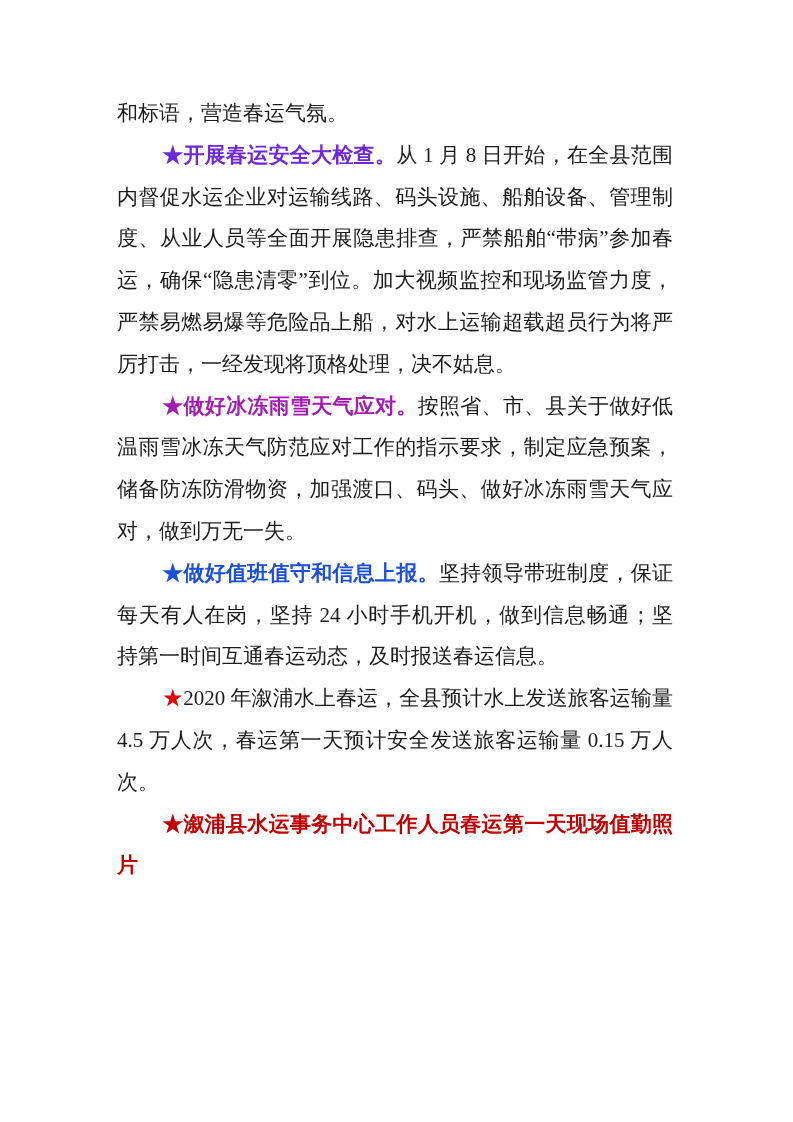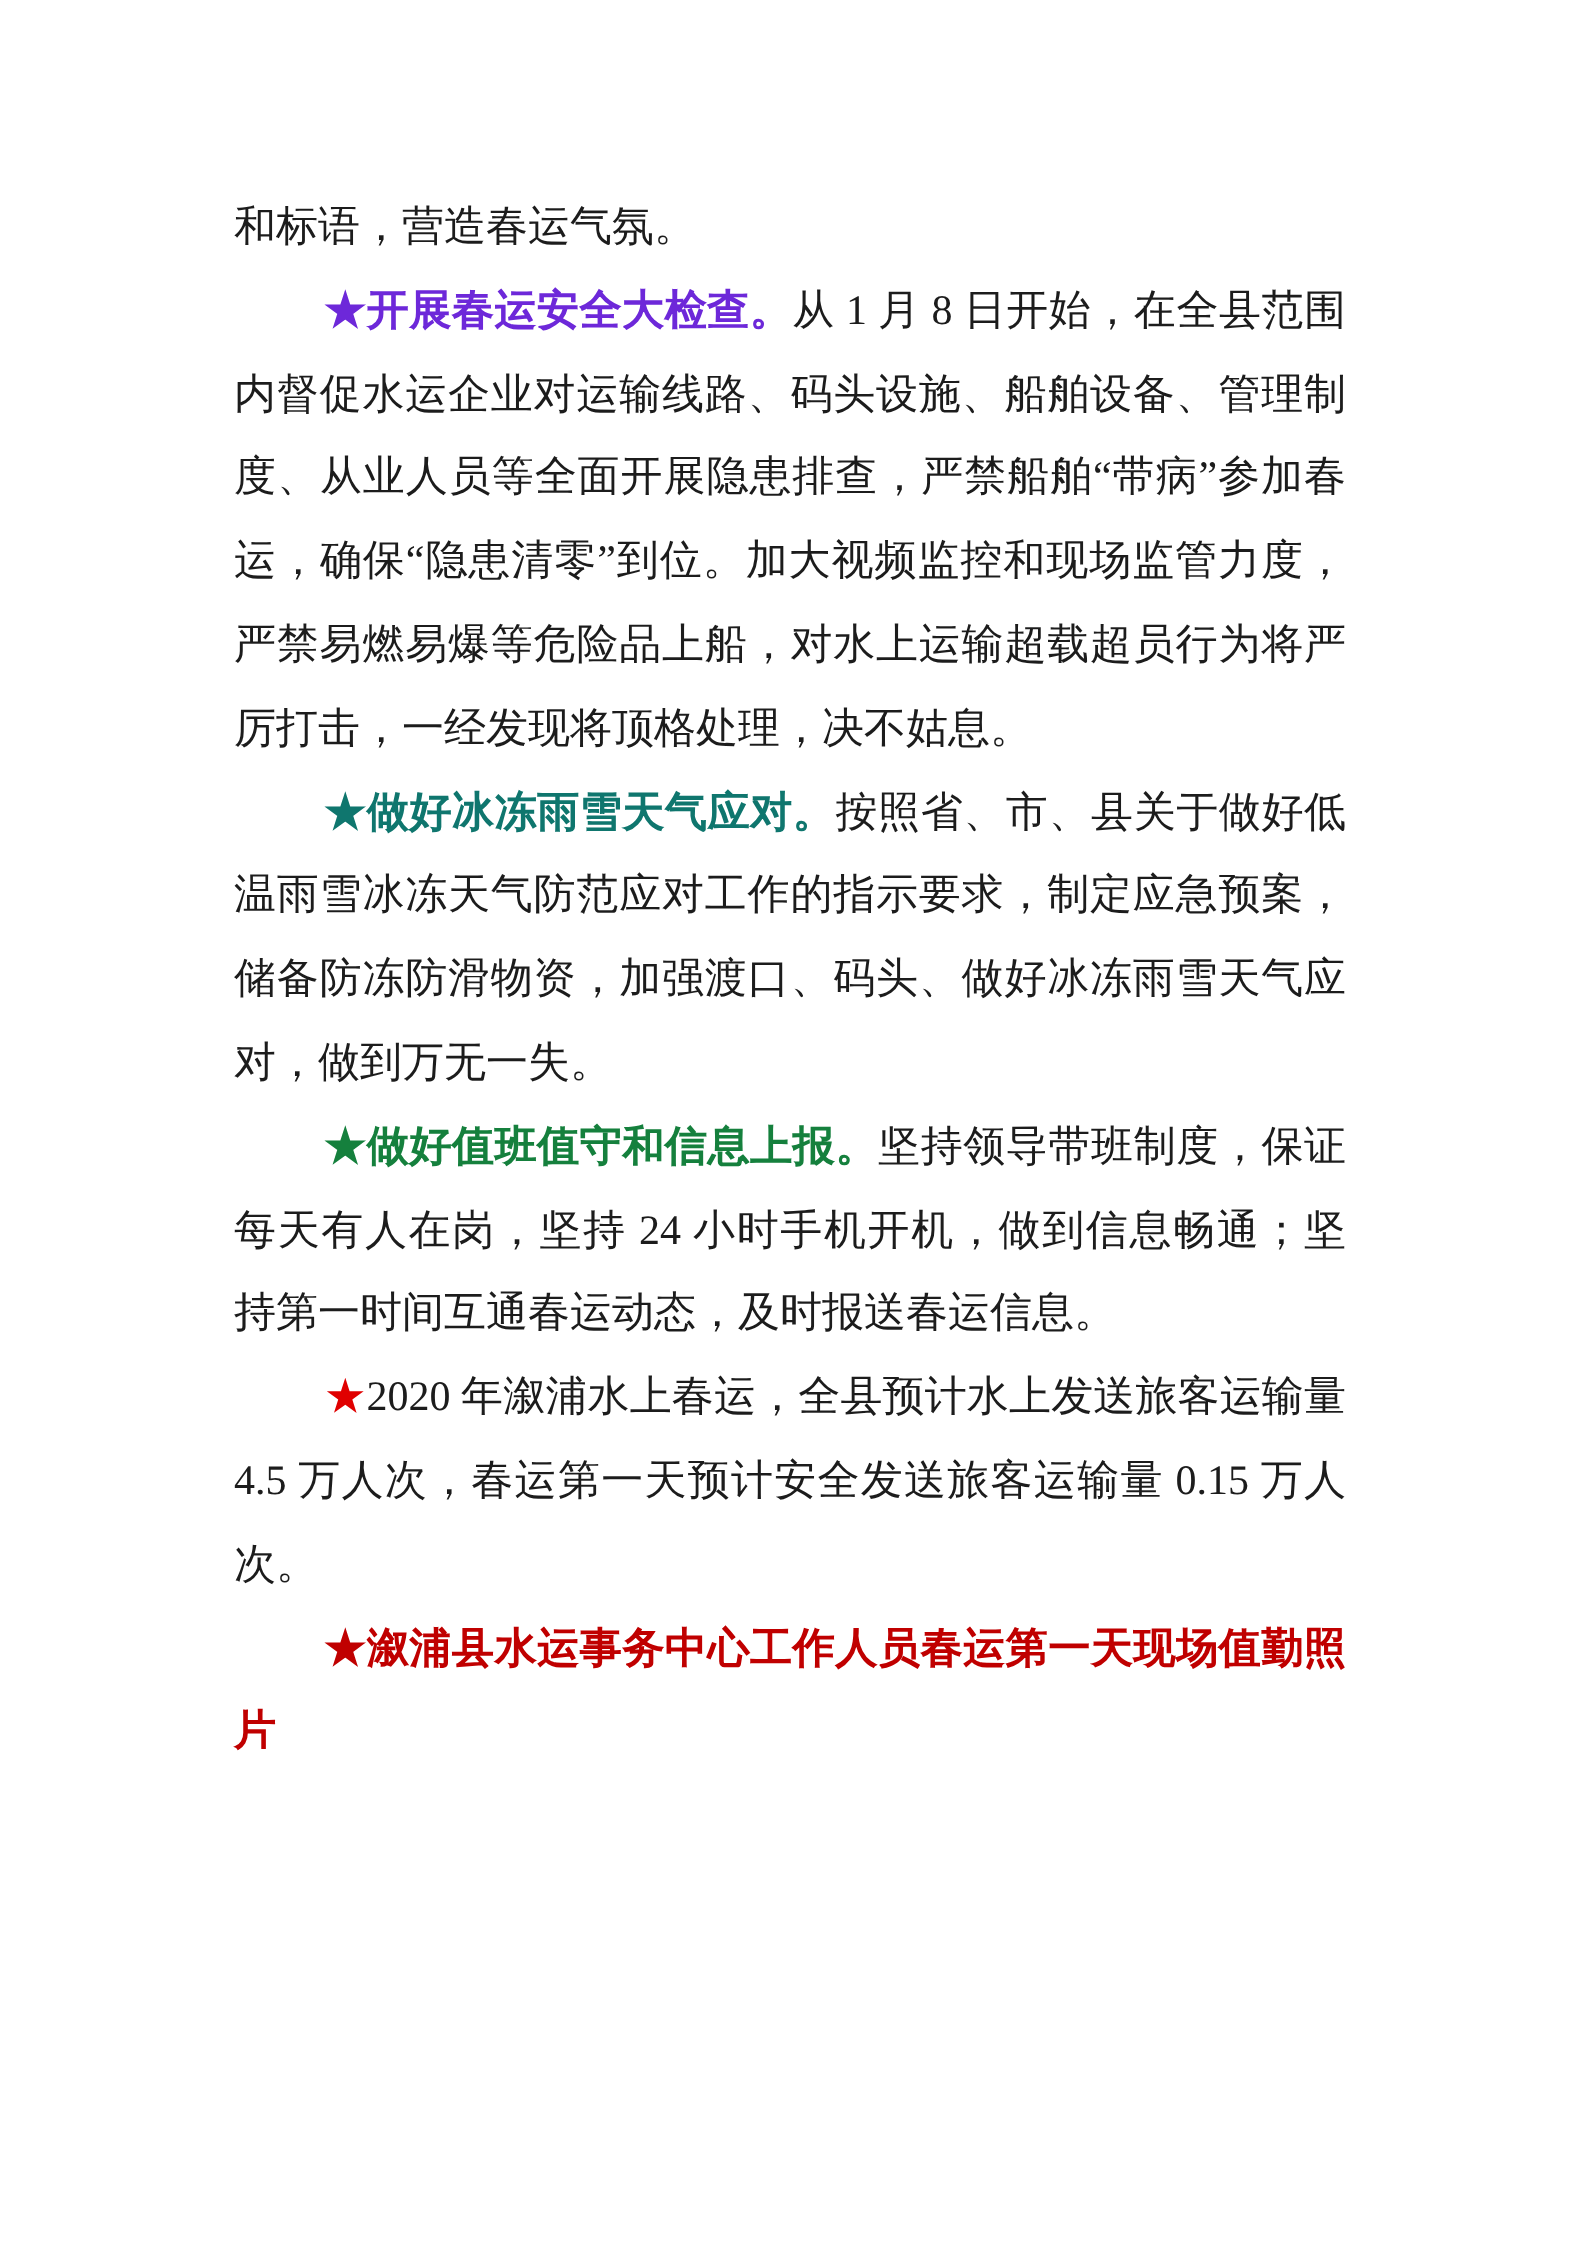--- a/index.html
+++ b/index.html
@@ -40,18 +40,18 @@
     font-weight: normal;
   }
 </style>
 </head>
 <body>
 
 <div class="page">
   <div class="text-block" id="doc-body">
       <p class="para"><span>和标语，营造春运气氛。</span></p>
       <p class="para indent"><span class="lead" style="color: #6d28d9;">★开展春运安全大检查。</span><span>从 1 月 8 日开始，在全县范围内督促水运企业对运输线路、码头设施、船舶设备、管理制度、从业人员等全面开展隐患排查，严禁船舶“带病”参加春运，确保“隐患清零”到位。加大视频监控和现场监管力度，严禁易燃易爆等危险品上船，对水上运输超载超员行为将严厉打击，一经发现将顶格处理，决不姑息。</span></p>
-      <p class="para indent"><span class="lead" style="color: #0f766e;">★做好冰冻雨雪天气应对。</span><span>按照省、市、县关于做好低温雨雪冰冻天气防范应对工作的指示要求，制定应急预案，储备防冻防滑物资，加强渡口、码头、做好冰冻雨雪天气应对，做到万无一失。</span></p>
-      <p class="para indent"><span class="lead" style="color: #15803d;">★做好值班值守和信息上报。</span><span>坚持领导带班制度，保证每天有人在岗，坚持 24 小时手机开机，做到信息畅通；坚持第一时间互通春运动态，及时报送春运信息。</span></p>
+      <p class="para indent"><span class="lead" style="color: #a21caf;">★做好冰冻雨雪天气应对。</span><span>按照省、市、县关于做好低温雨雪冰冻天气防范应对工作的指示要求，制定应急预案，储备防冻防滑物资，加强渡口、码头、做好冰冻雨雪天气应对，做到万无一失。</span></p>
+      <p class="para indent"><span class="lead" style="color: #1d4ed8;">★做好值班值守和信息上报。</span><span>坚持领导带班制度，保证每天有人在岗，坚持 24 小时手机开机，做到信息畅通；坚持第一时间互通春运动态，及时报送春运信息。</span></p>
       <p class="para indent"><span class="star" style="color: rgb(224, 0, 0);">★</span><span>2020 年溆浦水上春运，全县预计水上发送旅客运输量 4.5 万人次，春运第一天预计安全发送旅客运输量 0.15 万人次。</span></p>
       <p class="para indent"><span class="lead" style="color: rgb(192, 0, 0);">★溆浦县水运事务中心工作人员春运第一天现场值勤照片</span></p>
     </div>
 </div>
 
 </body></html>

